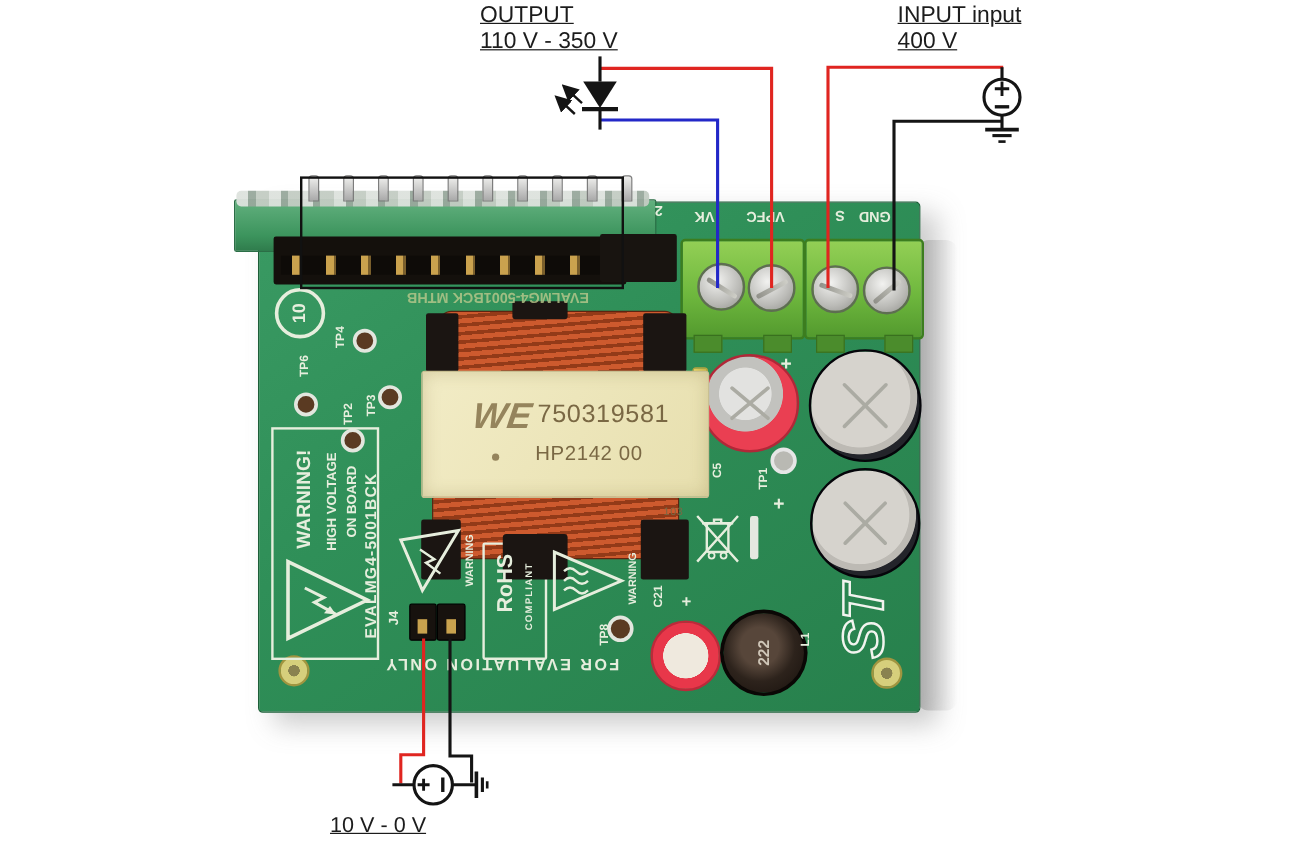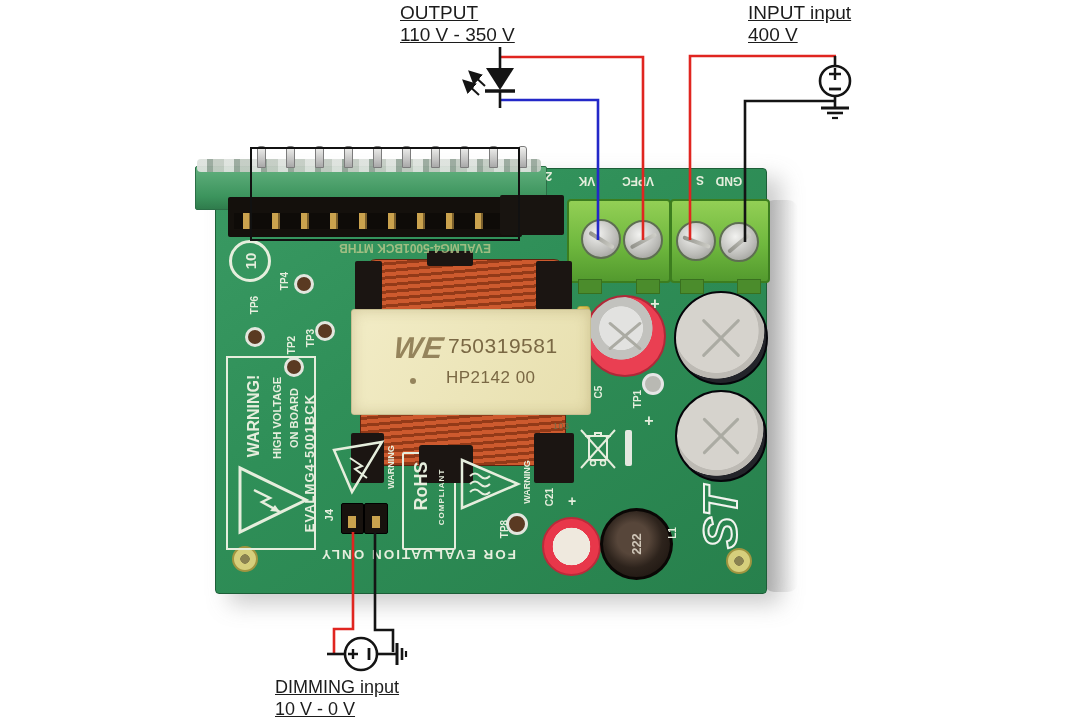--- a/index.html
+++ b/index.html
@@ -60,21 +60,20 @@
 
   <div class="anno" style="left:400px;top:2px;width:175px;">
     <div>OUTPUT</div>
     <div>110 V - 350 V</div>
   </div>
   <div class="anno" style="left:748px;top:2px;width:175px;">
     <div>INPUT input</div>
     <div>400 V</div>
   </div>
   <div class="anno" style="left:275px;top:676px;width:175px;font-size:18px;">
-    <div>DIMMING input</div>
     <div>10 V - 0 V</div>
   </div>
 
   <div class="shadow-r"></div>
   <div class="board"></div>
   <div class="daughter"></div>
   <div class="solder"></div>
   <div class="pins">
     <span class="pin"></span>
       <span class="pin"></span>

